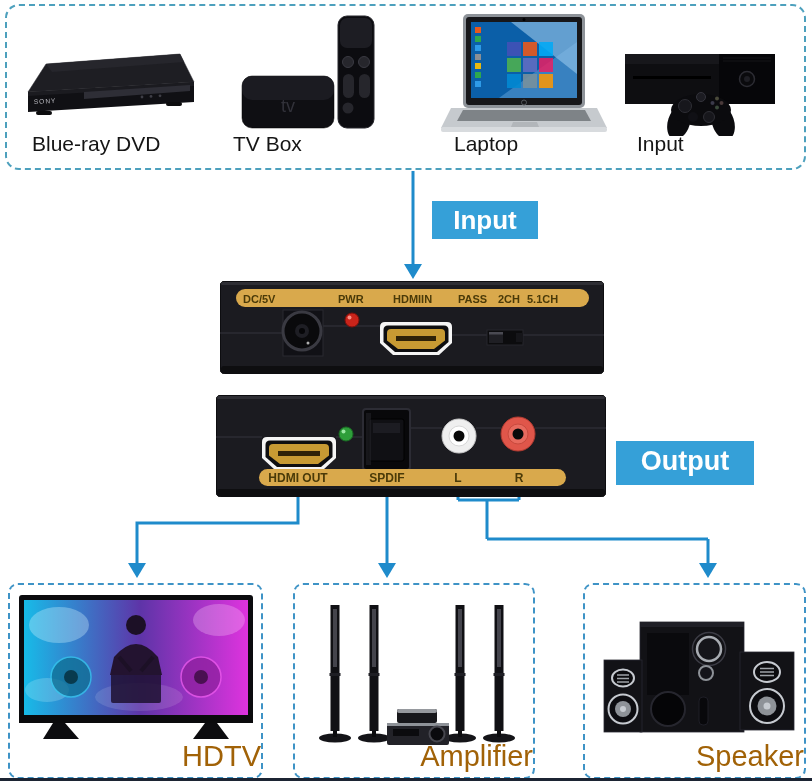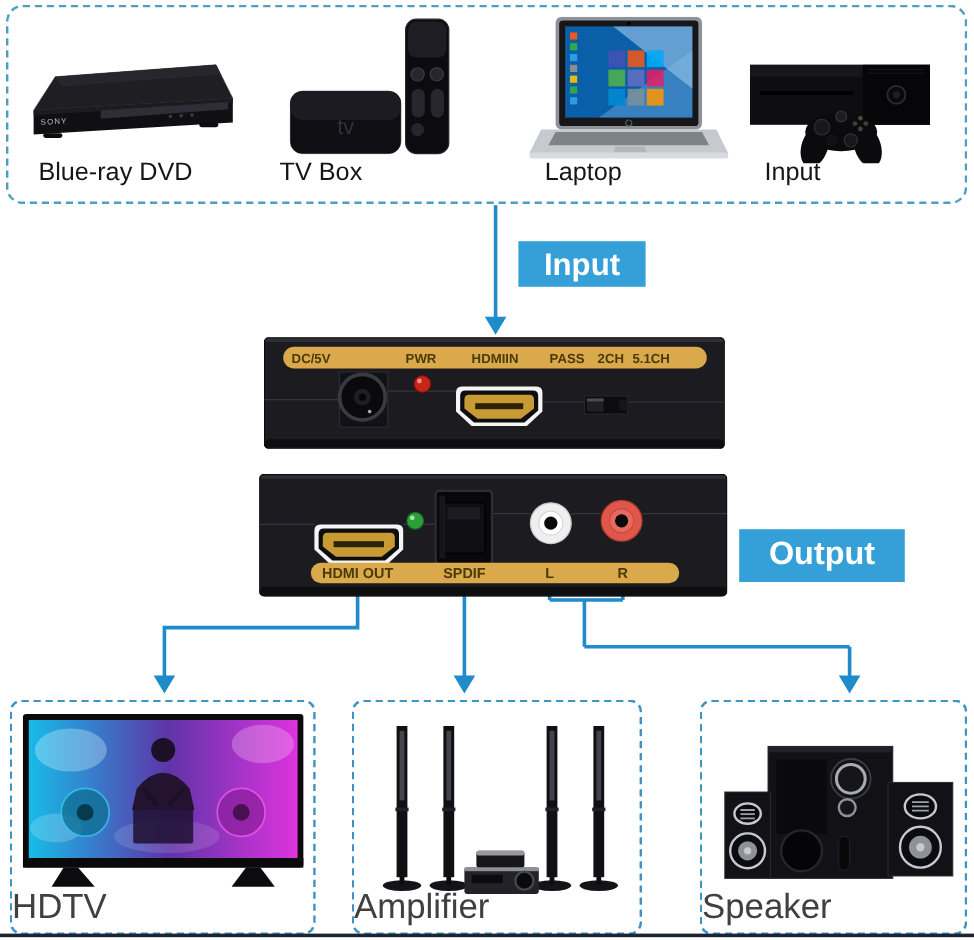--- a/index.html
+++ b/index.html
@@ -38,22 +38,22 @@
   .wire-head{fill:var(--arrow-blue);}
   .bottom-box{
     position:absolute;top:583px;height:196px;
     border:2px dashed var(--dash-blue);border-radius:10px;box-sizing:border-box;
     background:#fff;z-index:2;
   }
   .hdtv-box{left:8px;width:255px;}
   .amp-box{left:293px;width:242px;}
   .spk-box{left:583px;width:223px;}
   .bottom-label{
-    position:absolute;left:0;right:0;bottom:4px;text-align:left;
-    font-size:29px;color:#404040;
+    position:absolute;left:0;right:0;bottom:4px;text-align:right;
+    font-size:29px;color:#a16207;
   }
   .bottom-rule{position:absolute;left:0;top:778px;width:812px;height:3px;background:#1C2433;z-index:3;}
   .gold-strip{fill:var(--gold);}
   .gold-label{fill:var(--gold-text);font-family:"Liberation Sans",sans-serif;font-weight:bold;}
   .seam{stroke:#35353C;stroke-width:1;}
 </style>
 </head>
 <body>
 
 <div class="canvas">

